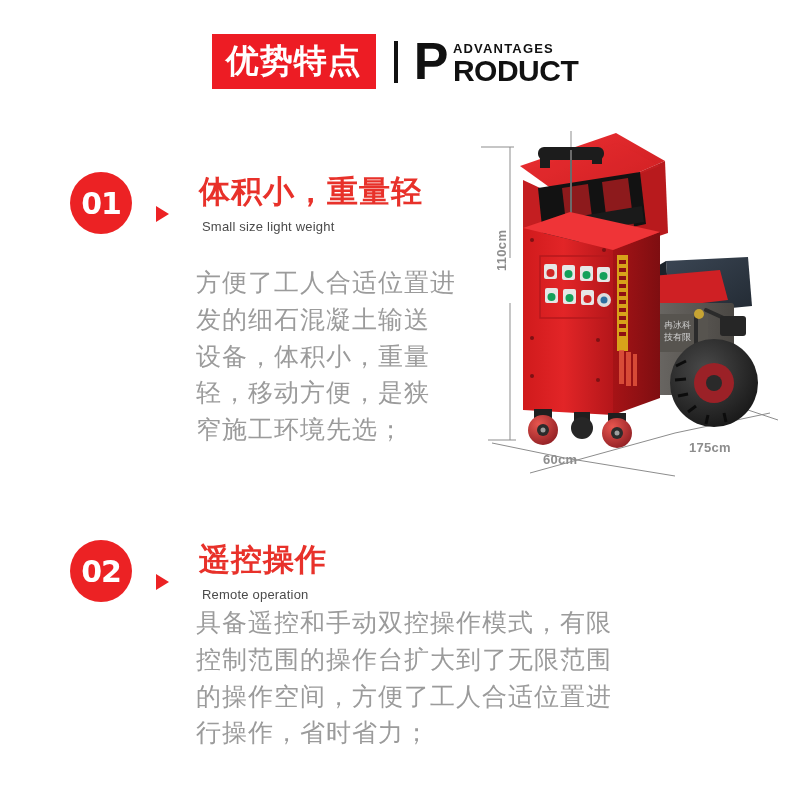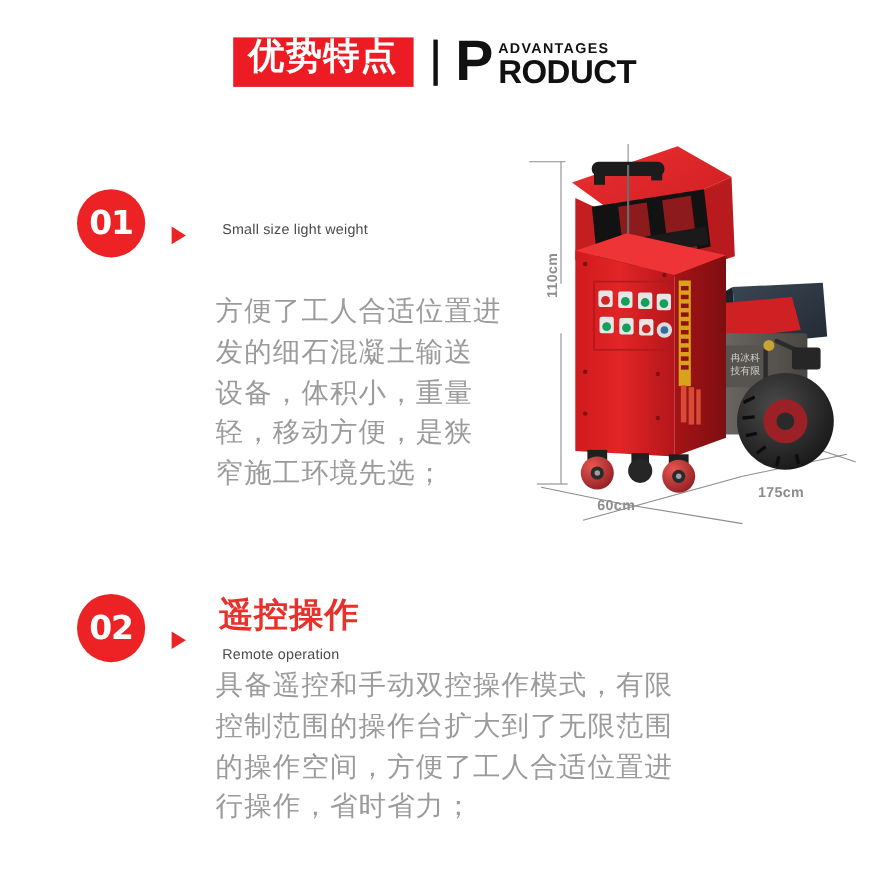--- a/index.html
+++ b/index.html
@@ -30,21 +30,21 @@
     align-items: center;
   }
 
   .banner-badge {
     background: #ED1C24;
     color: #ffffff;
     font-size: 33px;
     font-weight: bold;
     letter-spacing: 1px;
     line-height: 1;
-    padding: 0 14px 12px 14px;
+    padding: 10px 14px 12px 14px;
     font-family: "DejaVu Sans", sans-serif;
   }
 
   .banner-divider {
     width: 4px;
     height: 42px;
     background: #111111;
     margin: 0 16px 0 18px;
   }
 
@@ -204,20 +204,21 @@
         <span class="main-word">RODUCT</span>
       </span>
     </div>
   </div>
 
   <div class="feature" style="left:70px; top:172px;">
     <div class="feature-head">
       <div class="num-badge">01</div>
       <div class="arrow-mark"></div>
       <div class="head-text">
+        <div class="head-cn">体积小，重量轻</div>
         <div class="head-en">Small size  light weight</div>
       </div>
     </div>
   </div>
 
   <div class="body-text" style="position:absolute; left:196px; top:265px; width:300px;">
     <div>方便了工人合适位置进</div>
     <div>发的细石混凝土输送</div>
     <div>设备，体积小，重量</div>
     <div>轻，移动方便，是狭</div>

